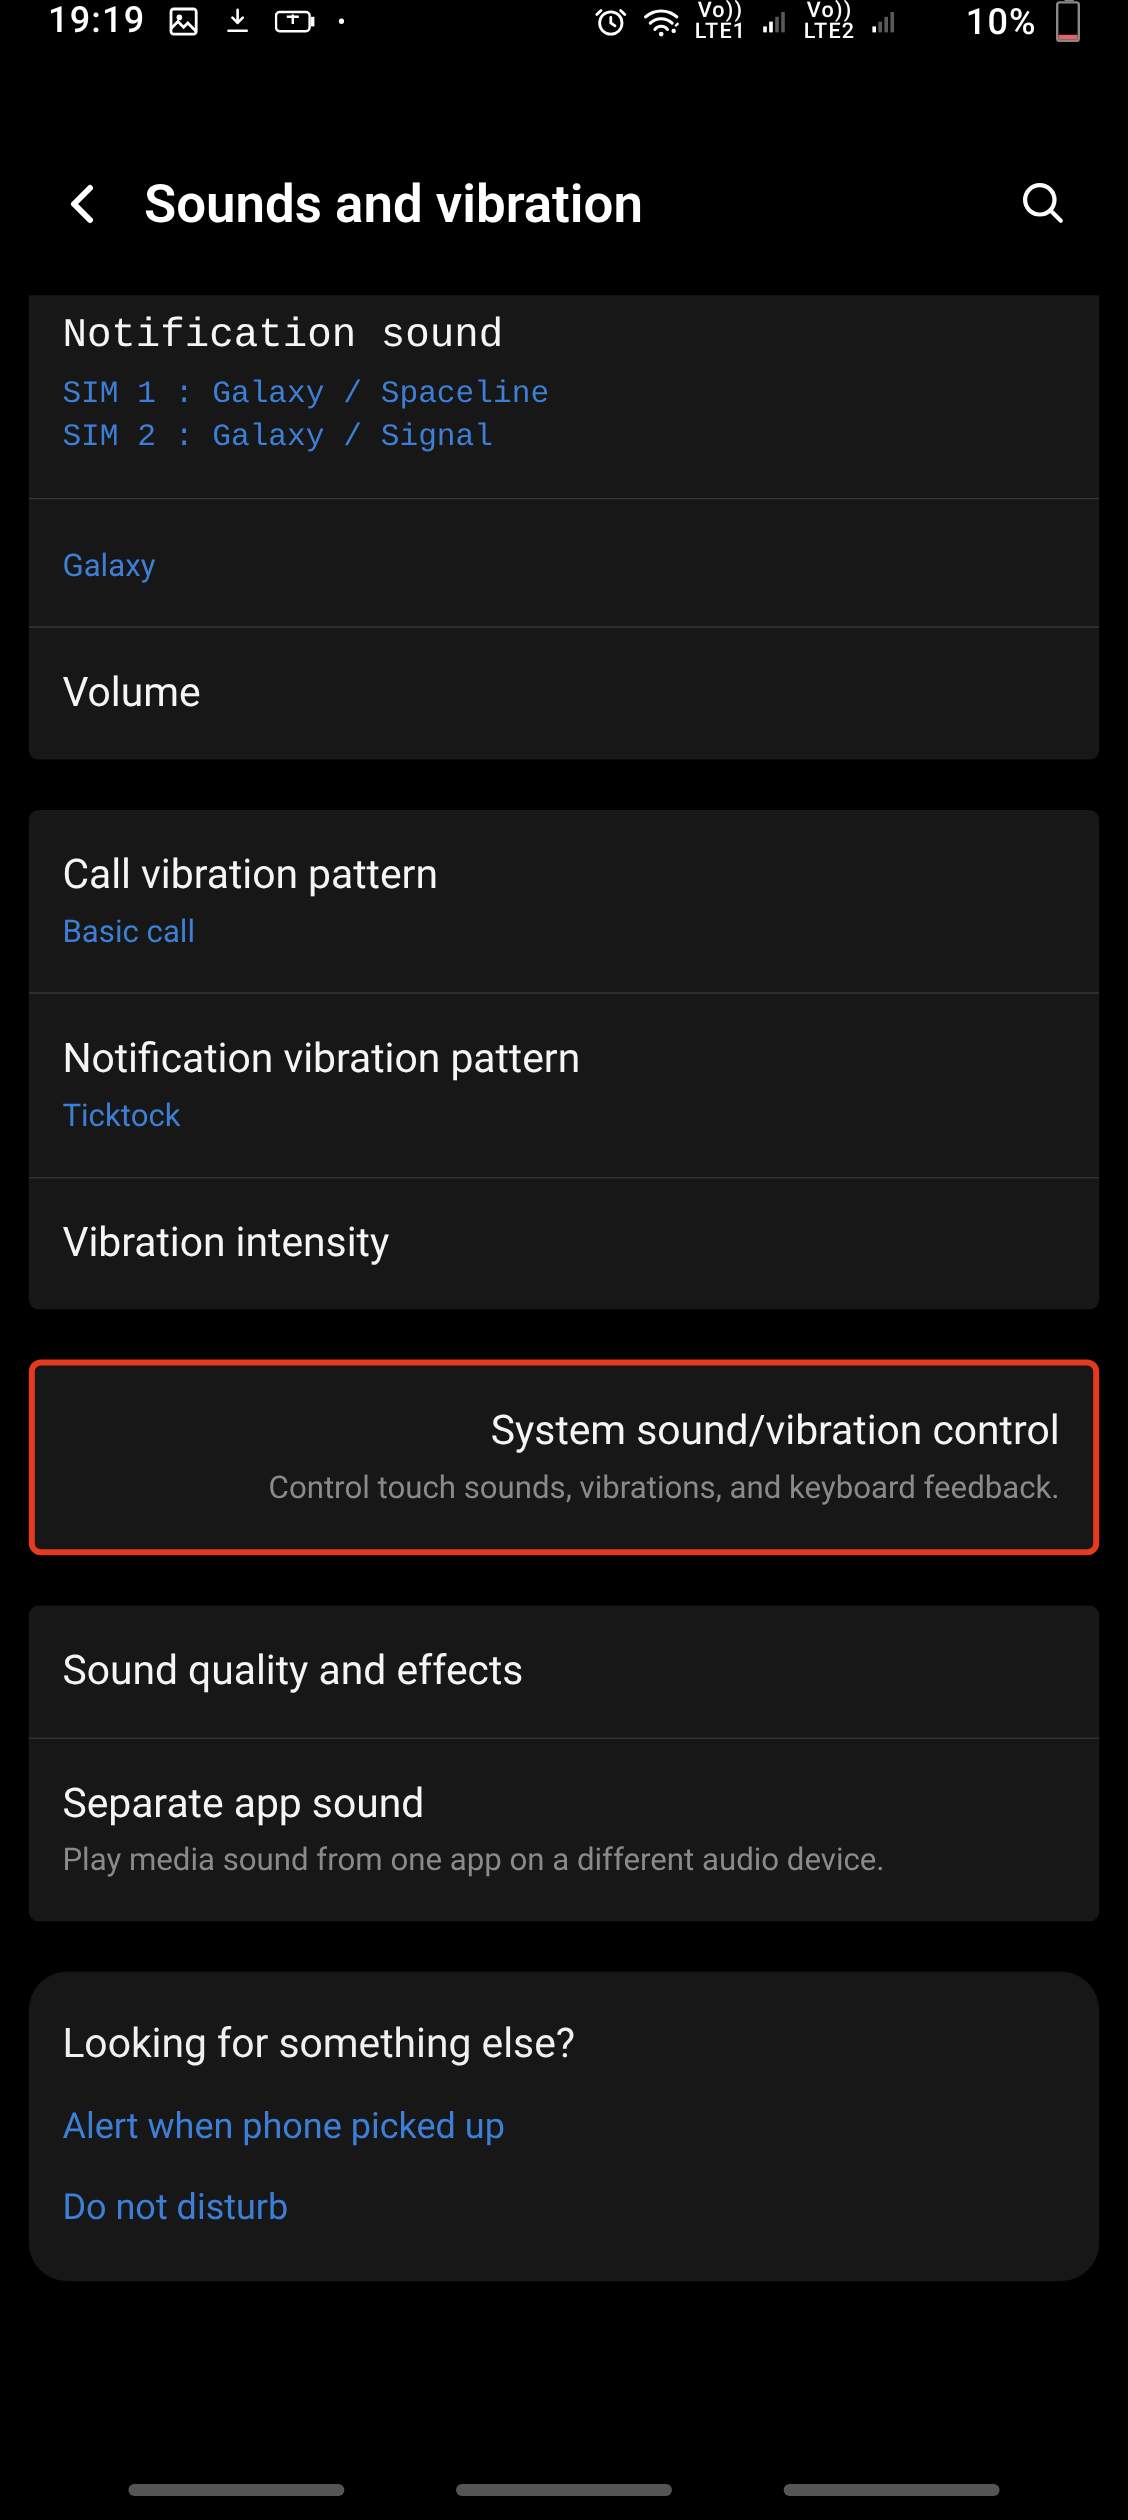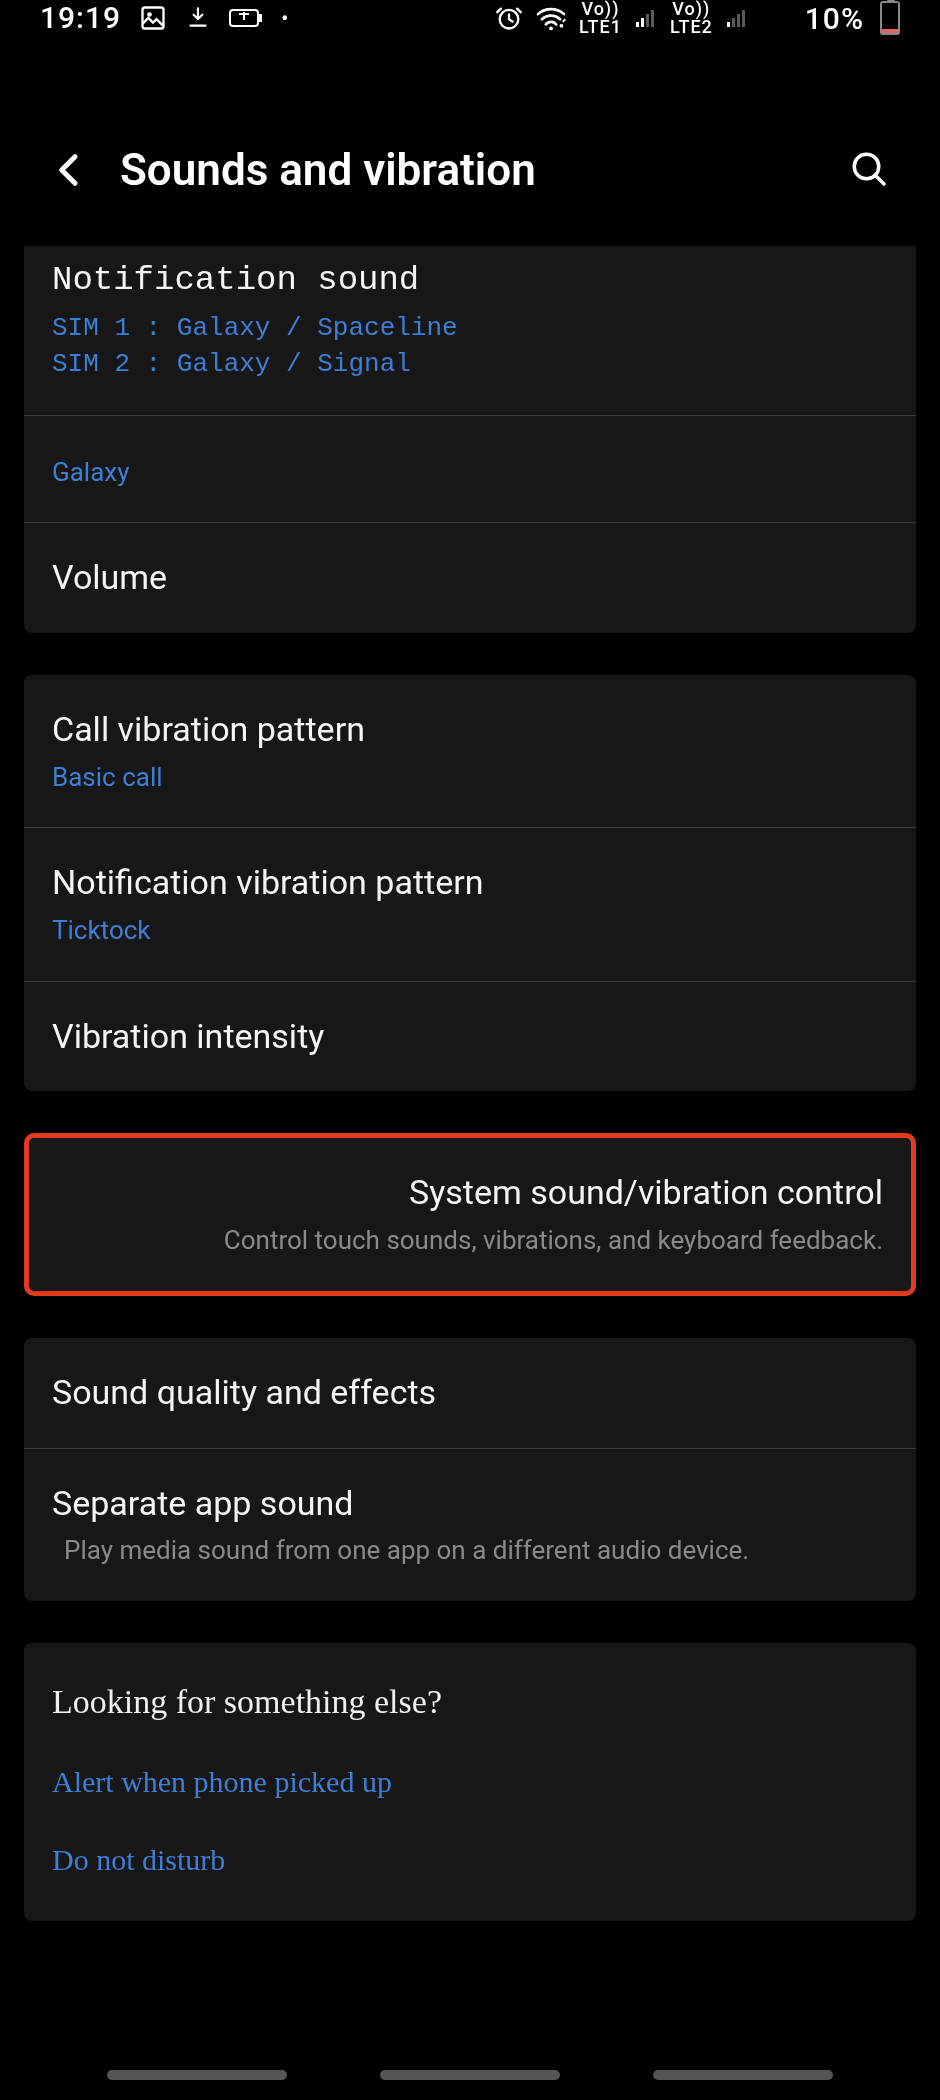--- a/index.html
+++ b/index.html
@@ -22,27 +22,27 @@
   .page-title { font-size: 44px; font-weight: 600; margin-left: 20px; flex:1; }
   .search-btn { width:60px; height:60px; display:flex; align-items:center; justify-content:center; }
 
   
   .card { background:#171717; border-radius: 8px; margin: 0 24px 42px 24px; overflow:hidden; }
   .row { padding: 32px 28px; }
   .row + .row { border-top: 1px solid #3a3a3a; }
   .row-title { font-size: 34px; color:#f5f5f5; line-height:1.35; }
   .row-sub  { font-size: 26px; color:#3d7fd6; line-height:1.4; margin-top:6px; }
   .row-sub2 { font-size: 26px; color:#3d7fd6; line-height:1.4; }
-  .row-desc { font-size: 26px; color:#8a8a8a; line-height:1.4; margin-top:6px;margin-left:12px; }
+  .row-desc { font-size: 26px; color:#8a8a8a; line-height:1.4; margin-top:6px; }
 
   .card.highlight { border: 5px solid #e63a1f; border-radius: 10px; text-align: right; }
 
-  .footer-card { background:#171717; border-radius: 8px; margin: 0 24px 60px 24px; padding: 40px 28px 44px 28px; font-family: Liberation Serif, serif; }
+  .footer-card { background:#171717; border-radius: 32px; margin: 0 24px 60px 24px; padding: 40px 28px 44px 28px; }
   .footer-title { font-size: 34px; color:#f0f0f0; margin-bottom: 30px; }
-  .footer-link { font-size: 30px; color:#3d7fd6; margin-top: 44px; }
+  .footer-link { font-size: 30px; color:#3d7fd6; margin-top: 32px; }
 
   
   .nav-bar { position:absolute; bottom: 20px; left:0; right:0; display:flex; justify-content:space-around; padding: 0 60px; }
   .nav-pill { width: 180px; height: 10px; background:#555; border-radius: 5px; }
 
   .sim-text { font-size: 18px; line-height:1; }
 </style>
 </head>
 <body>
 

